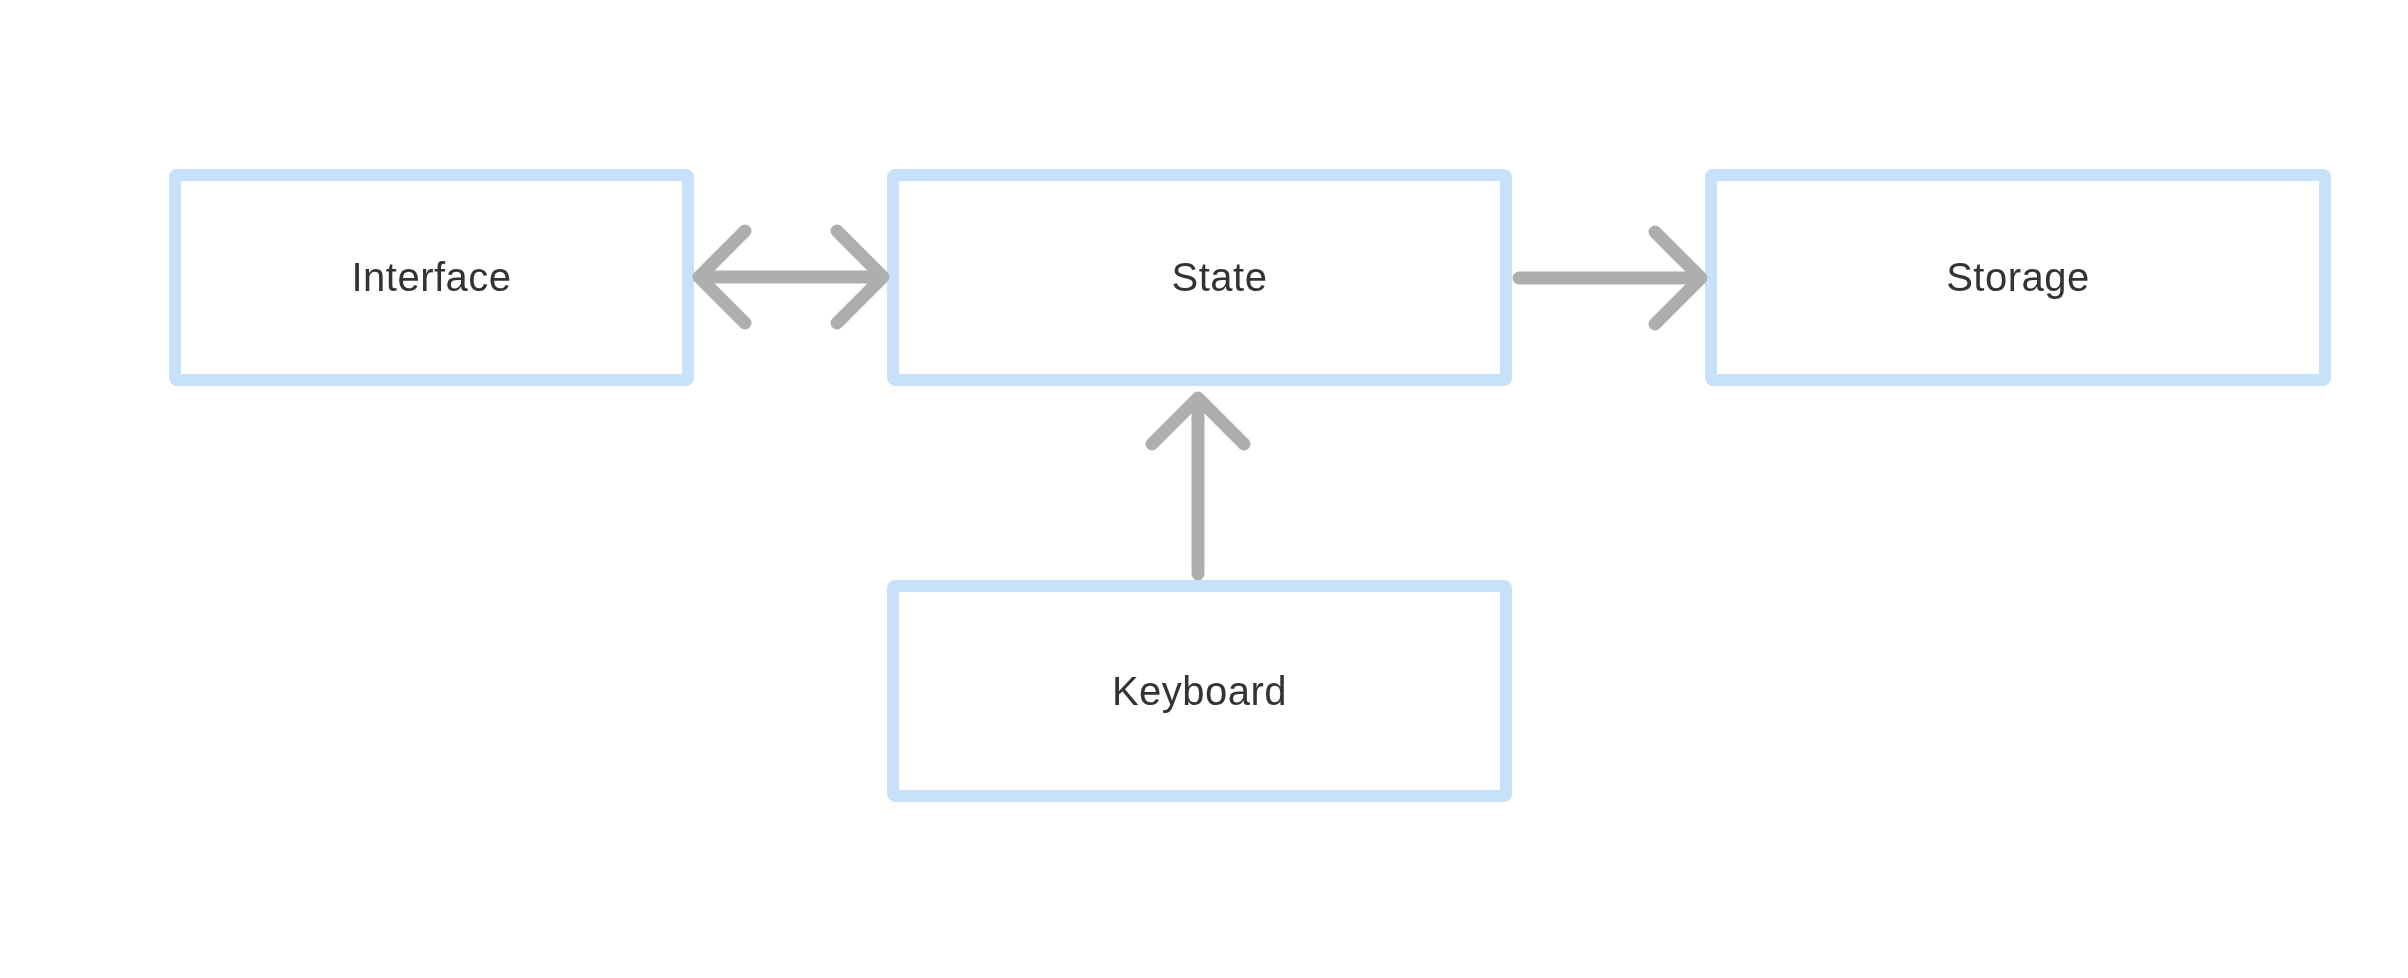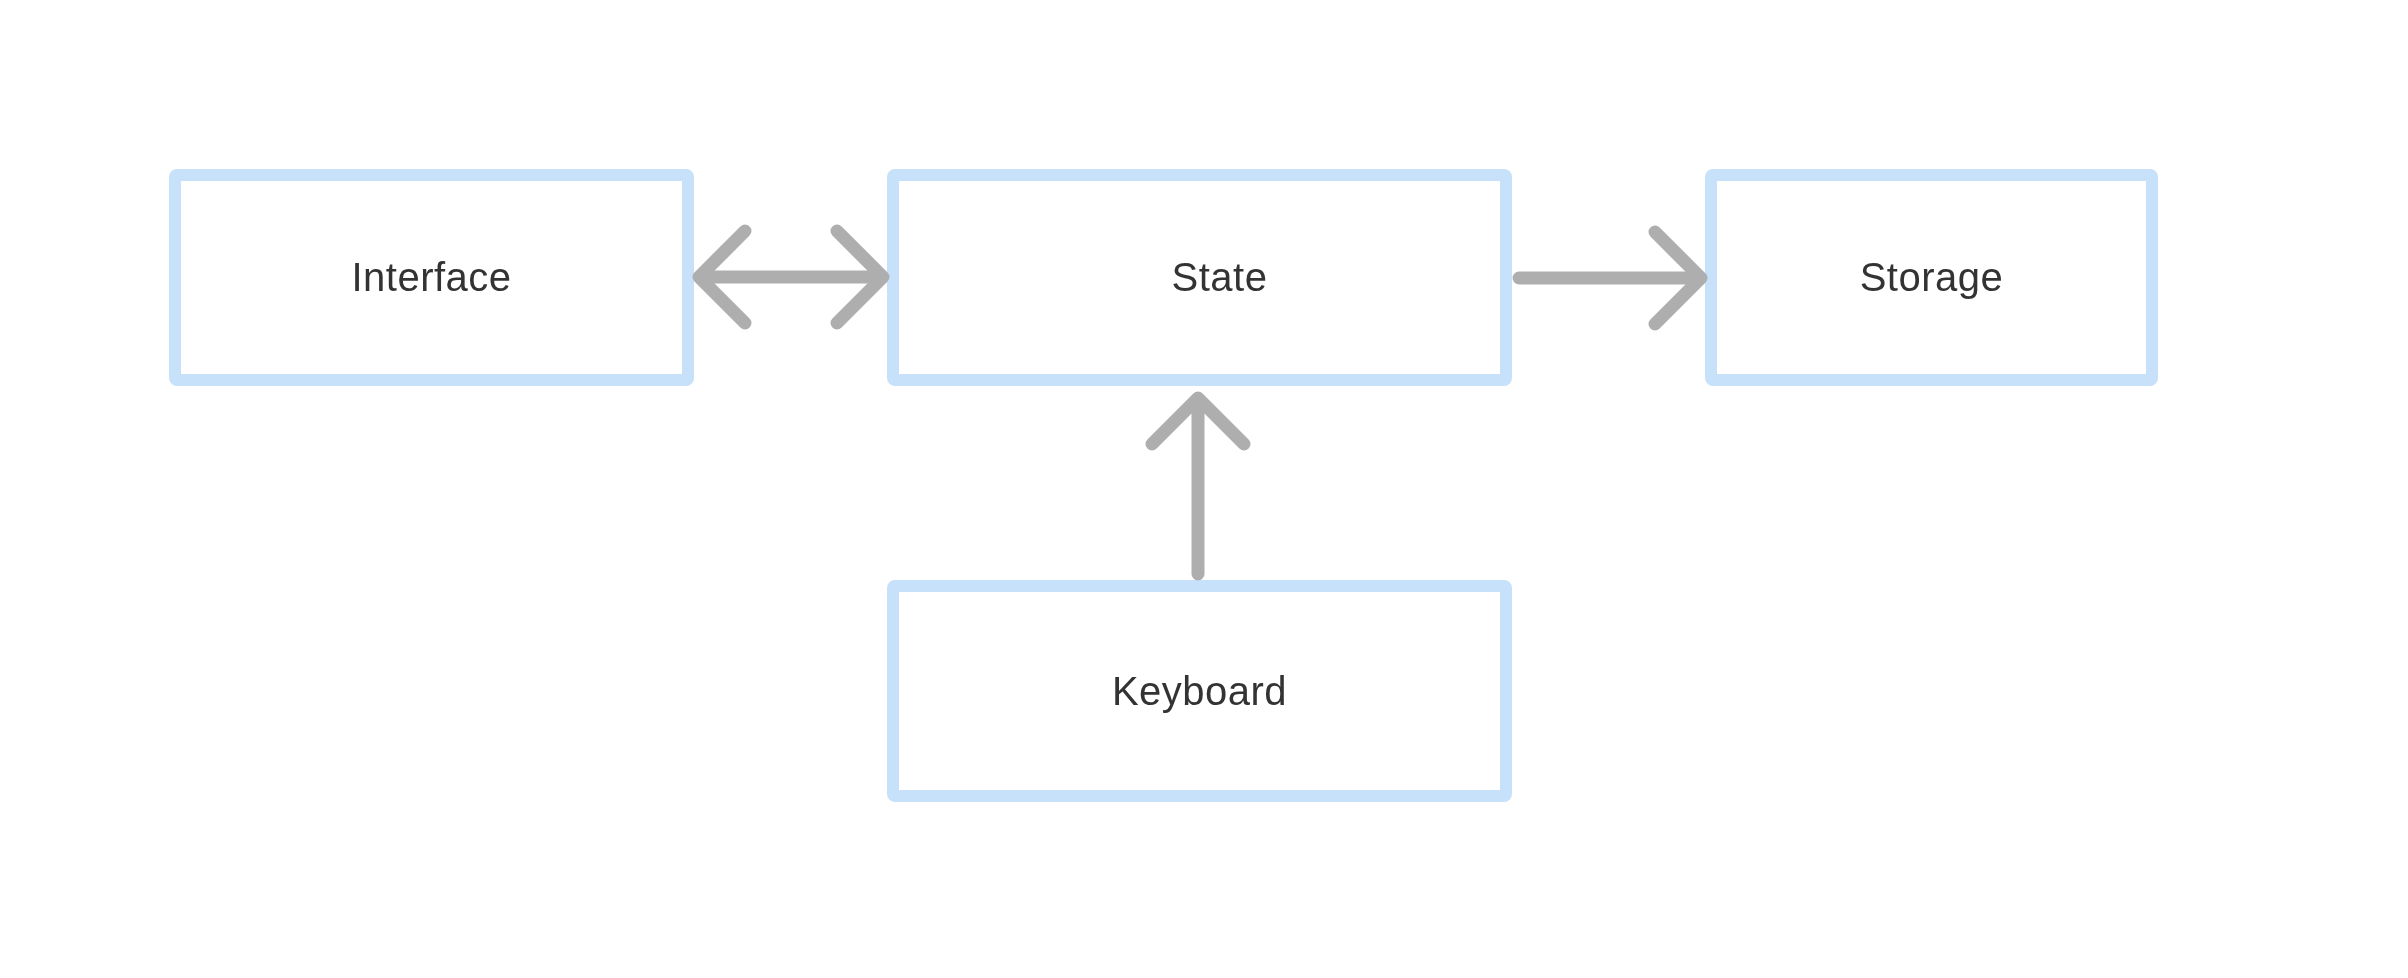--- a/index.html
+++ b/index.html
@@ -34,21 +34,21 @@
   }
   .node-label {
     font-size: 40px;
     font-weight: 400;
     color: var(--label-text);
     letter-spacing: 0.5px;
     user-select: none;
   }
   .node-interface { left: 169px; top: 169px; width: 525px; height: 217px; }
   .node-state     { left: 887px; top: 169px; width: 625px; height: 217px; padding-left: 40px; }
-  .node-storage   { left: 1705px; top: 169px; width: 453px; height: 217px; }
+  .node-storage   { left: 1705px; top: 169px; width: 626px; height: 217px; }
   .node-keyboard  { left: 887px; top: 580px; width: 625px; height: 222px; }
 
   .arrows-layer {
     position: absolute;
     left: 0;
     top: 0;
     width: 2408px;
     height: 978px;
   }
   .arrow-path {

